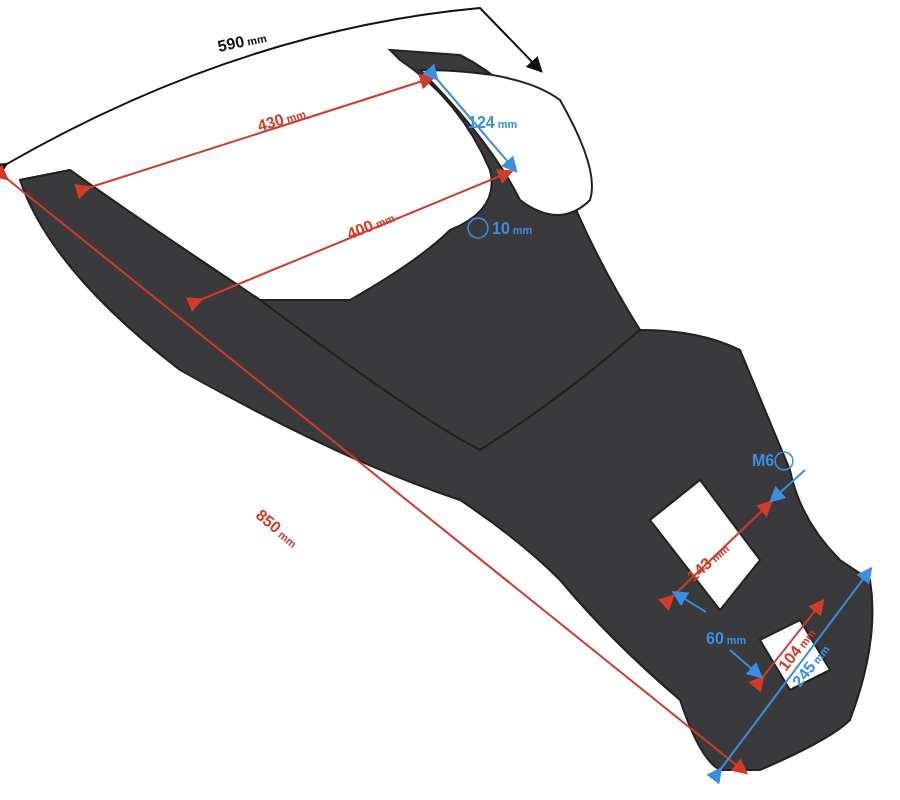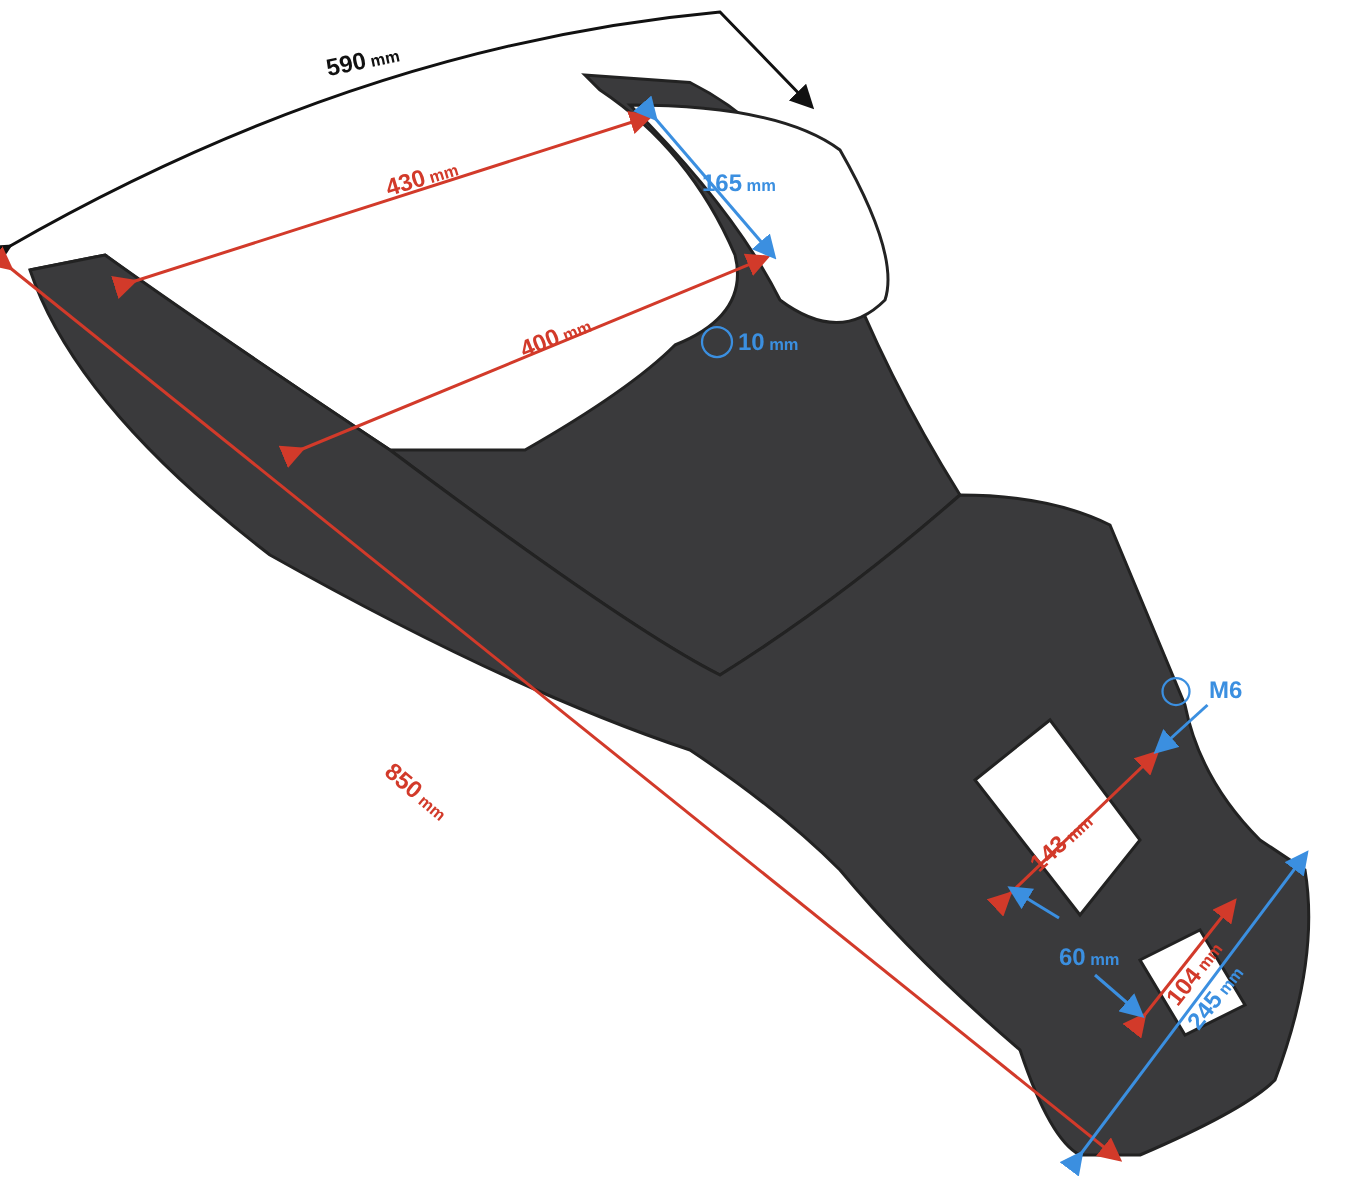--- a/index.html
+++ b/index.html
@@ -53,20 +53,20 @@
     <line x1="730" y1="650" x2="760" y2="676" stroke="#3b8fe0" stroke-width="2" marker-end="url(#au)"></line>
     <line x1="805" y1="470" x2="772" y2="500" stroke="#3b8fe0" stroke-width="2" marker-end="url(#au)"></line>
     <circle cx="478" cy="228" r="10" fill="none" stroke="#3b8fe0" stroke-width="1.5"></circle>
     <circle cx="784" cy="461" r="9" fill="none" stroke="#3b8fe0" stroke-width="1.5"></circle>
   </svg>
 
   <div class="lbl blk" style="left:218px;top:38px;transform:rotate(-12deg);"><span>590</span><span class="mm">mm</span></div>
   <div class="lbl red" style="left:258px;top:504px;transform:rotate(40deg);"><span>850</span><span class="mm">mm</span></div>
   <div class="lbl red" style="left:258px;top:118px;transform:rotate(-17deg);"><span>430</span><span class="mm">mm</span></div>
   <div class="lbl red" style="left:348px;top:226px;transform:rotate(-22deg);"><span>400</span><span class="mm">mm</span></div>
-  <div class="lbl blu" style="left:468px;top:114px;"><span>165</span><span class="mm">mm</span></div>
+  <div class="lbl blu" style="left:468px;top:114px;"><span>124</span><span class="mm">mm</span></div>
   <div class="lbl blu" style="left:492px;top:220px;"><span>10</span><span class="mm">mm</span></div>
-  <div class="lbl blu" style="left:806px;top:452px;"><span>M6</span></div>
+  <div class="lbl blu" style="left:752px;top:452px;"><span>M6</span></div>
   <div class="lbl red" style="left:690px;top:570px;transform:rotate(-42deg);"><span>143</span><span class="mm">mm</span></div>
   <div class="lbl blu" style="left:706px;top:630px;"><span>60</span><span class="mm">mm</span></div>
   <div class="lbl red" style="left:782px;top:660px;transform:rotate(-52deg);"><span>104</span><span class="mm">mm</span></div>
   <div class="lbl blu" style="left:796px;top:676px;transform:rotate(-52deg);"><span>245</span><span class="mm">mm</span></div>
 </div>
 
 </body></html>

